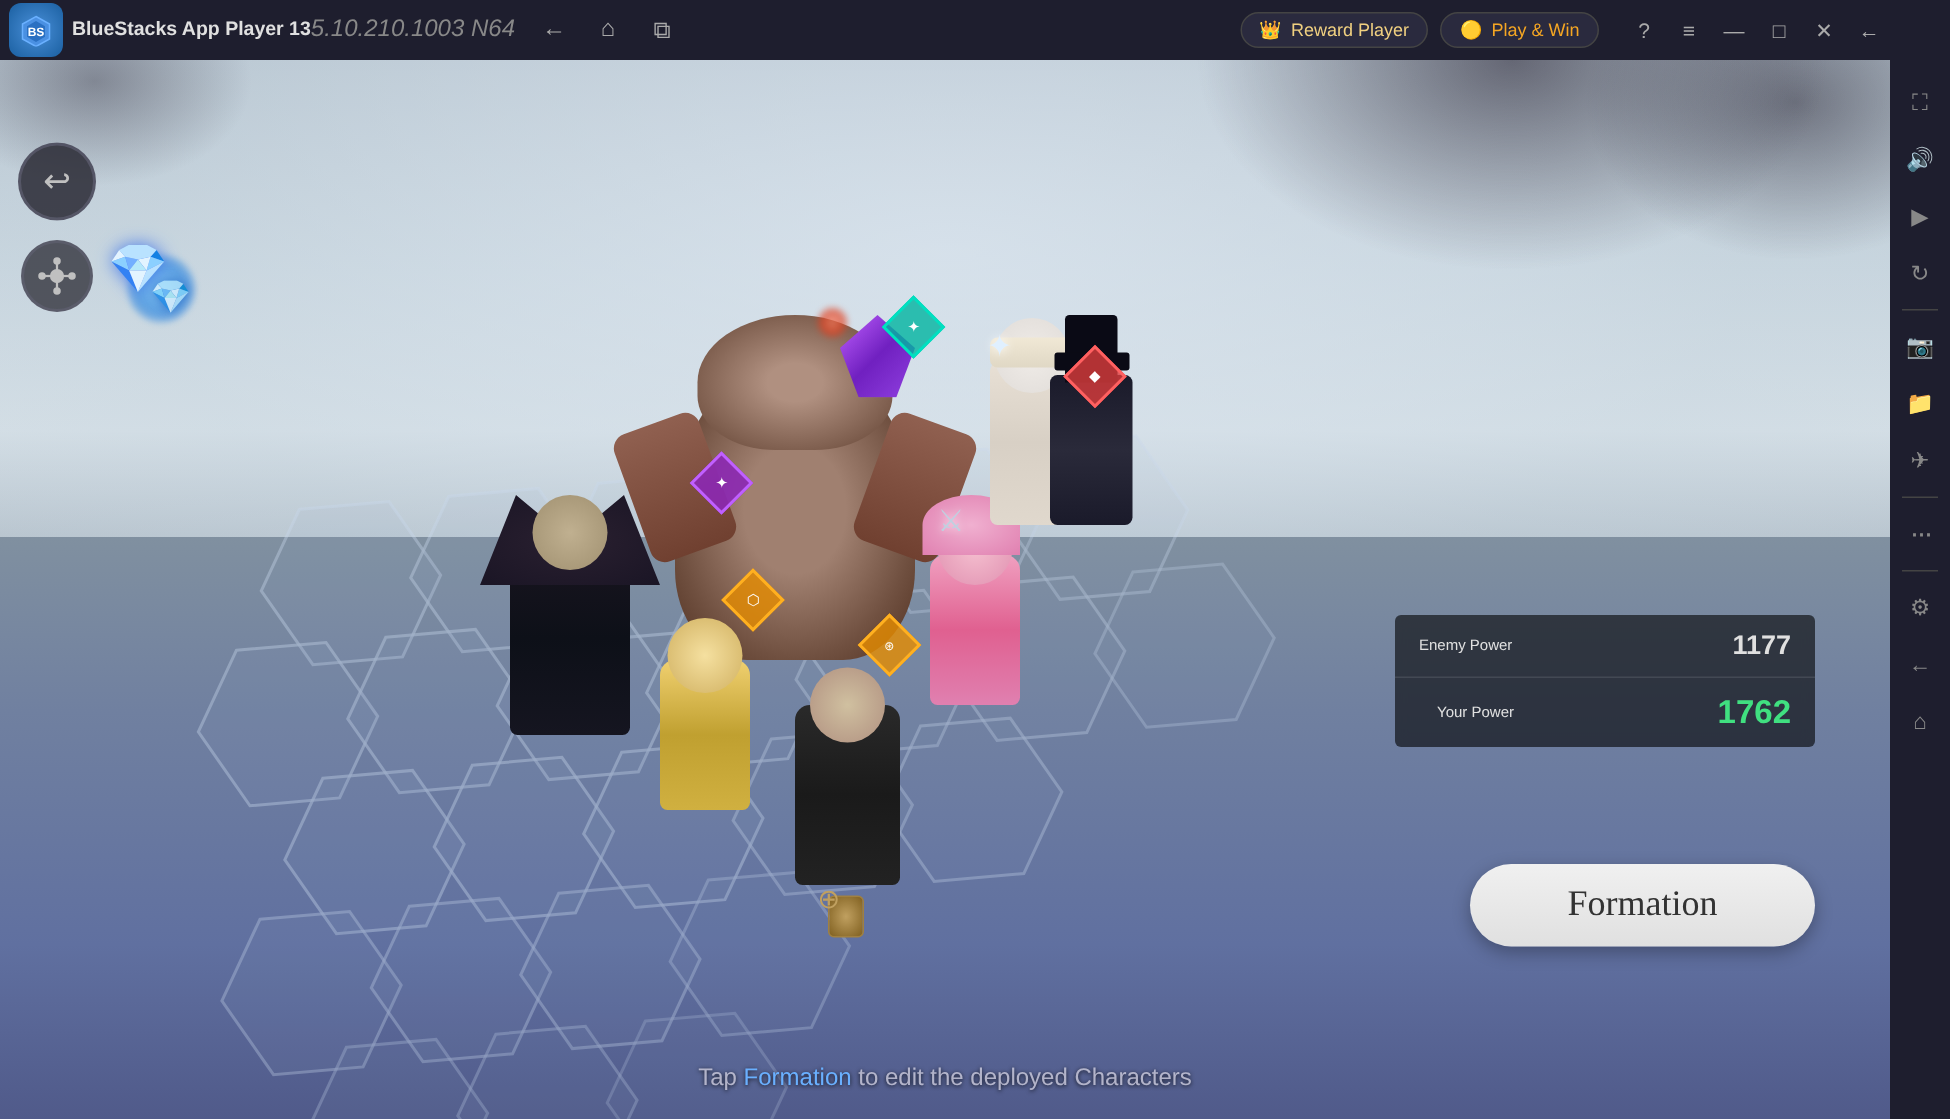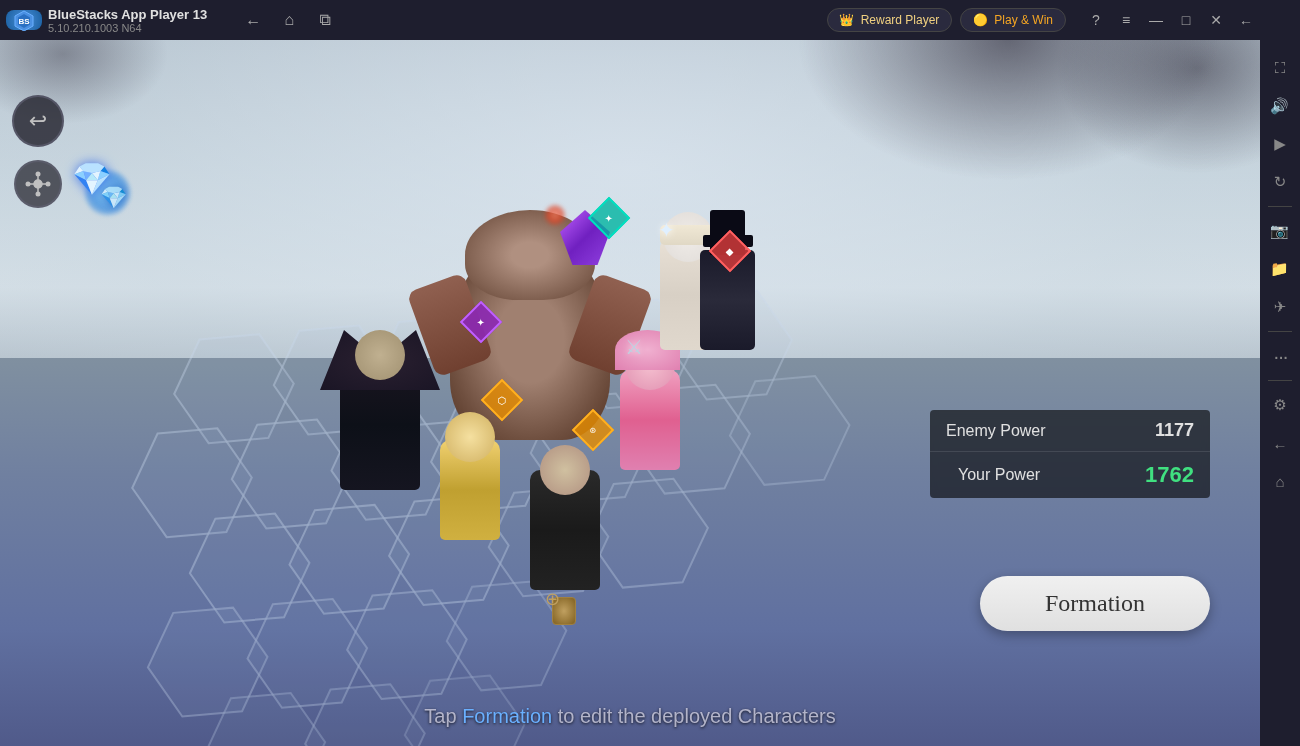--- a/index.html
+++ b/index.html
@@ -4,28 +4,28 @@
   <style>
     * { margin: 0; padding: 0; box-sizing: border-box; }
     body { width: 1300px; height: 746px; overflow: hidden; font-family: 'Segoe UI', Arial, sans-serif; background: #1a1a2e; }
 
     
     #titlebar {
       position: absolute; top: 0; left: 0; width: 1260px; height: 40px;
       background: #1e1e2e; display: flex; align-items: center; z-index: 100;
     }
     #bluestacks-logo {
-      width: 36px; height: 20px; margin: 0 6px;
+      width: 36px; height: 36px; margin: 0 6px;
       background: radial-gradient(circle, #4a90d9, #1a5fa0);
       border-radius: 8px; display: flex; align-items: center; justify-content: center;
       font-size: 14px; color: white; font-weight: bold;
     }
-    #app-title-section { display: flex; flex-direction: column; margin-right: 32px; }
+    #app-title-section { display: flex; flex-direction: row; margin-right: 12px; }
     #app-name { color: #e0e0e0; font-size: 13px; font-weight: 600; }
-    #app-version { color: #888; font-size: 11px; }
+    #app-version { color: #888; font-size: 16px; font-style: italic; }
     #titlebar-nav { display: flex; gap: 8px; margin-right: auto; }
     .titlebar-nav-btn {
       width: 28px; height: 28px; background: none; border: none; cursor: pointer;
       color: #aaa; font-size: 16px; display: flex; align-items: center; justify-content: center;
       border-radius: 4px;
     }
     #reward-center-btn {
       background: #2a2a3e; border: 1px solid #444; border-radius: 20px;
       padding: 4px 12px; color: #f0d080; font-size: 12px; cursor: pointer;
       display: flex; align-items: center; gap: 6px; margin-right: 8px;
@@ -242,21 +242,21 @@
       border-radius: 4px;
       padding: 0;
       backdrop-filter: blur(4px);
     }
     .stat-row {
       display: flex; align-items: center; justify-content: space-between;
       padding: 10px 16px;
       border-bottom: 1px solid rgba(255,255,255,0.1);
     }
     .stat-row:last-child { border-bottom: none; padding-left: 28px; }
-    .stat-label { color: #e0e0e0; font-size: 16px; font-weight: 500; }
+    .stat-label { color: #e0e0e0; font-size: 10px; font-weight: 500; }
     .stat-value-normal { color: #e0e0e0; font-size: 18px; font-weight: 700; margin-left: 12px; }
     .stat-value-green { color: #40e080; font-size: 22px; font-weight: 700; }
 
     
     #formation-btn {
       position: absolute; bottom: 115px; right: 50px;
       width: 230px; height: 55px;
       background: linear-gradient(180deg, #f0f0f0 0%, #e0e0e0 100%);
       border: none; border-radius: 30px;
       font-size: 24px; font-weight: 400; color: #333;
@@ -272,21 +272,21 @@
       border: none; border-radius: 30px;
       font-size: 28px; font-weight: 400; color: #222;
       cursor: pointer;
       box-shadow: 0 4px 12px rgba(0,0,0,0.3);
       font-family: 'Georgia', serif;
     }
 
     
     #hint-text {
       position: absolute; bottom: 18px; left: 50%; transform: translateX(-50%);
-      font-size: 20px; color: rgba(200,200,220,0.85);
+      font-size: 16px; color: rgba(200,200,220,0.85);
       text-shadow: 0 1px 3px rgba(0,0,0,0.8);
       white-space: nowrap;
     }
     #hint-formation-link { color: #6ab0ff; cursor: pointer; }
 
     
     #back-btn {
       position: absolute; top: 55px; left: 12px;
       width: 52px; height: 52px;
       background: rgba(40,40,50,0.85);

